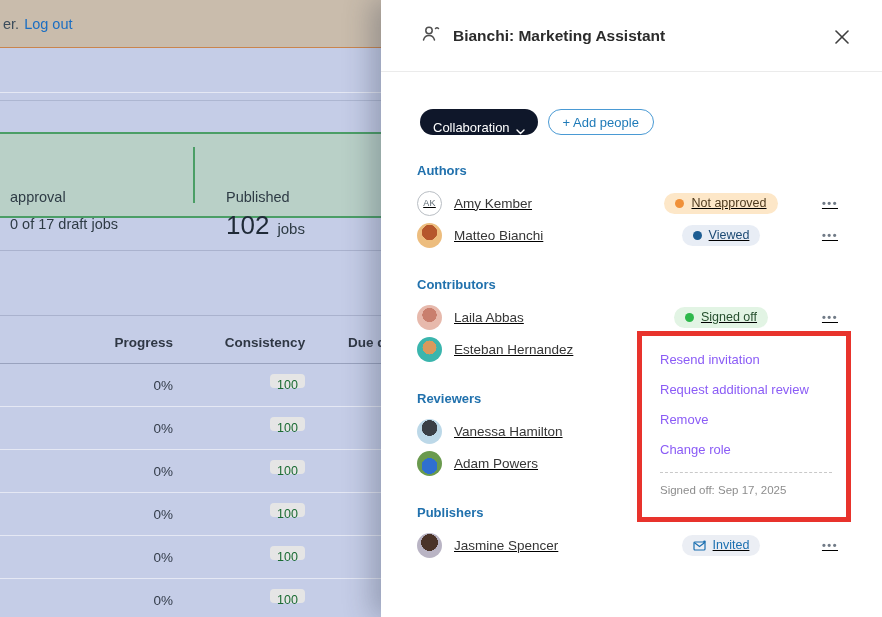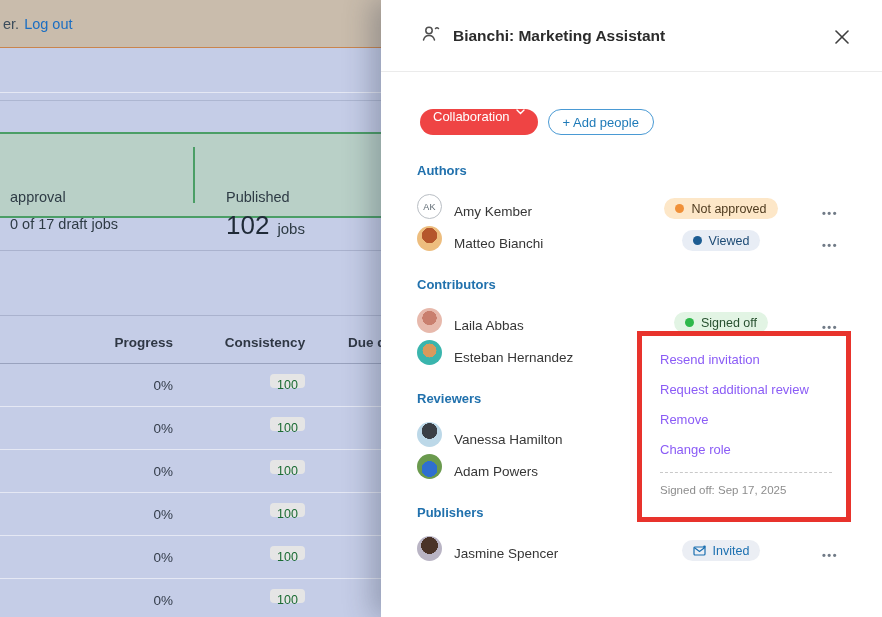--- a/index.html
+++ b/index.html
@@ -41,30 +41,30 @@
   
   .panel { position:absolute; left:381px; top:0; width:501px; height:617px; background:#fff;
            box-shadow:-10px 0 26px rgba(40,50,70,.30); }
   .panel-header { position:relative; height:72px; border-bottom:1px solid #ebebeb;
                   display:flex; align-items:center; padding-left:40px; }
   .panel-title { font-size:15.5px; font-weight:bold; color:#2b2b2b; margin-left:13px; }
   .close-btn { position:absolute; right:26px; top:23px; width:28px; height:28px; display:flex;
                align-items:center; justify-content:center; cursor:pointer; }
 
   .pill-row { display:flex; align-items:center; gap:10px; padding:37px 0 0 39px; }
-  .pill-collab { display:flex; align-items:flex-start; gap:6px; height:26px; padding:0 13px;
-                 background:#ef4444; color:#fff; border-radius:14px; font-size:13px; cursor:pointer; }
+  .pill-collab { display:flex; align-items:flex-end; gap:6px; height:26px; padding:0 13px;
+                 background:#0f172a; color:#fff; border-radius:14px; font-size:13px; cursor:pointer; }
   .pill-add { display:flex; align-items:center; height:26px; padding:0 14px; background:#fff;
               border:1.5px solid #4a9ad4; color:#1e7ab8; border-radius:14px; font-size:13px; cursor:pointer; }
 
   .panel-body { padding:0 40px 0 36px; }
   .section { margin-top:26px; }
   .section:first-of-type { margin-top:28px; }
   .section-heading { font-size:13px; font-weight:bold; color:#2171ad; height:18px; margin-bottom:6px; }
-  .member-row { display:flex; align-items:flex-end; height:32px; }
+  .member-row { display:flex; align-items:center; height:32px;text-decoration:underline; }
   .avatar { width:25px; height:25px; border-radius:50%; flex:0 0 25px;
             display:flex; align-items:center; justify-content:center; overflow:hidden; }
   .av-initials { background:#fff; border:1px solid #b9bec4; font-size:9px; color:#5b6770; letter-spacing:.3px; }
   .av-matteo  { background:radial-gradient(circle at 50% 38%, #b5562c 0 38%, #edbd7e 39%); }
   .av-laila   { background:radial-gradient(circle at 50% 40%, #c97f6e 0 36%, #e7b9ac 37%); }
   .av-esteban { background:radial-gradient(circle at 50% 42%, #d9995c 0 36%, #3ab5ad 37%); }
   .av-vanessa { background:radial-gradient(circle at 50% 36%, #3a3f46 0 38%, #bcd8e8 39%); }
   .av-adam    { background:radial-gradient(circle at 50% 60%, #2f6fd0 0 40%, #6a9a4e 41%); }
   .av-jasmine { background:radial-gradient(circle at 50% 38%, #4a3328 0 42%, #b9b4c4 43%); }
   .member-name { flex:1 1 auto; margin-left:12px; font-size:13.5px; color:#363636; }

